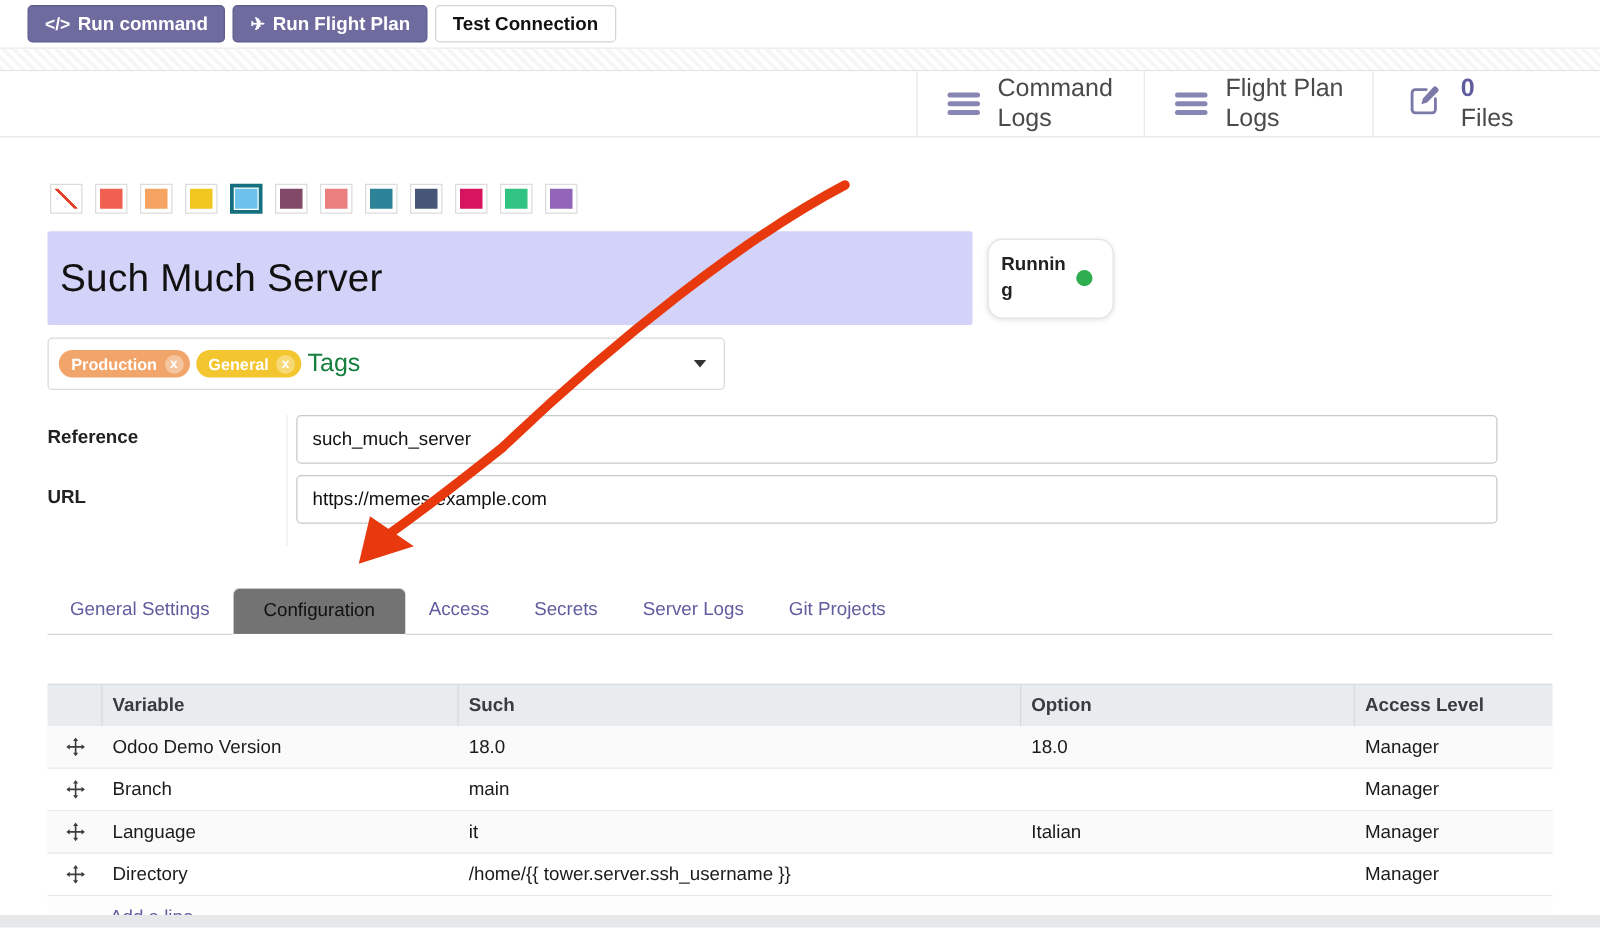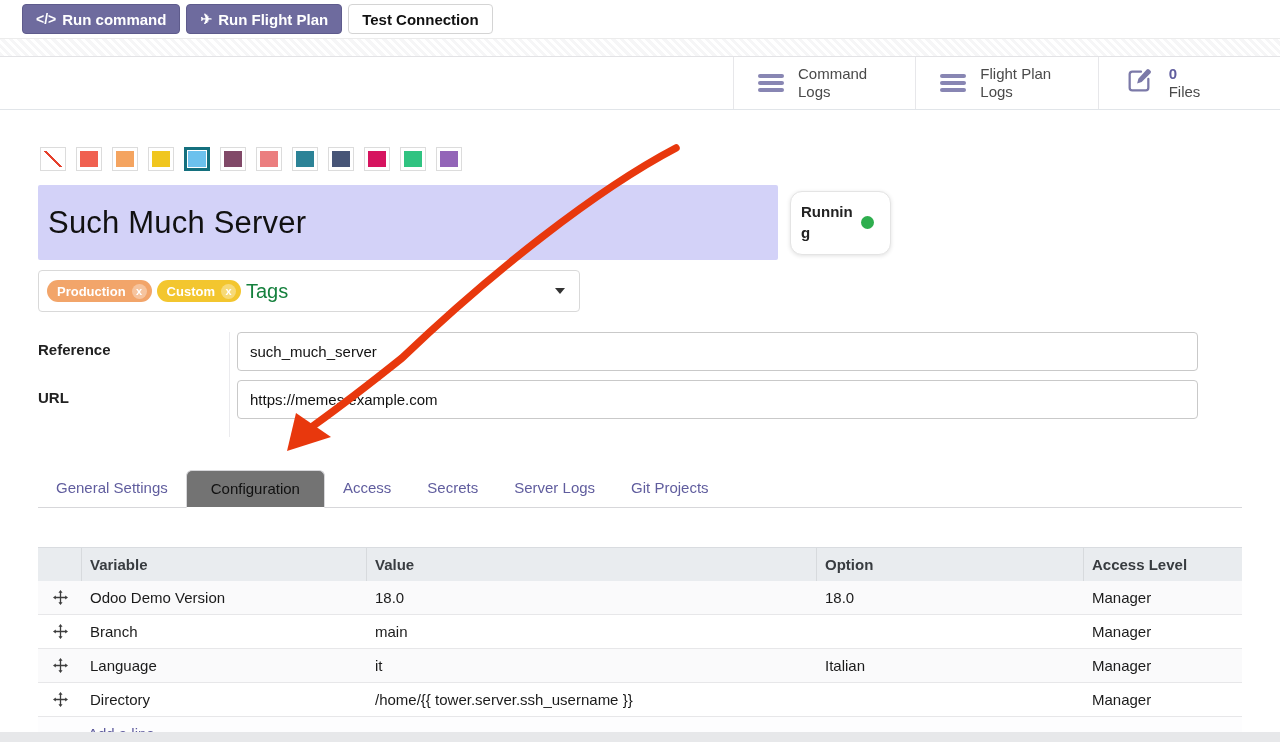--- a/index.html
+++ b/index.html
@@ -16,21 +16,21 @@
 
   
   .hatch { height:19px; border-top:1px solid #ececec; border-bottom:1px solid #e3e3e6;
     background:repeating-linear-gradient(45deg,#f6f6f7 0 3px,#ffffff 3px 6px); }
 
   
   .headband { height:53px; border-bottom:1px solid #e1e5e9; position:relative; background:#fff; }
   .stats { position:absolute; right:0; top:0; height:100%; width:547px; display:flex; }
   .stat { flex:1; border-left:1px solid #e7e7ea; display:flex; align-items:center; gap:14px;
     padding-left:24px; cursor:pointer; }
-  .stat-text { font-size:15px; line-height:1.22; color:#4a4a4a; }
+  .stat-text { font-size:20px; line-height:1.22; color:#4a4a4a; }
   .stat-text .value { color:#605d9e; font-weight:bold; display:block; }
   .bars { display:flex; flex-direction:column; gap:3px; width:26px; }
   .bars div { height:4px; border-radius:2px; background:#8886b3; }
 
   
   .content { position:relative; }
 
   .swatches { display:flex; gap:10px; margin:37px 0 0 40px; }
   .swatch { width:26px; height:24px; background:#fff; border:1px solid #dcdcdc; padding:3px; cursor:pointer; }
   .swatch .chip { width:100%; height:100%; }
@@ -194,21 +194,21 @@
       <span class="dot" style="background: rgb(46, 174, 78);"></span>
     </div>
   </div>
 
   <div class="tags-box">
     <span class="pill" style="background: rgb(242, 165, 106);">
       <span>Production</span>
       <span class="x">x</span>
     </span>
     <span class="pill" style="background: rgb(243, 198, 47);">
-      <span>Custom</span>
+      <span>General</span>
       <span class="x">x</span>
     </span>
     <span class="tags-ph">Tags</span>
     <span class="caret"></span>
   </div>
 
   <div class="form">
     <div class="labels">
       <div>Reference</div>
       <div>URL</div>
@@ -225,21 +225,21 @@
     <div class="tab">Access</div>
     <div class="tab">Secrets</div>
     <div class="tab">Server Logs</div>
     <div class="tab">Git Projects</div>
   </div>
 
   <div class="table">
     <div class="trow thead">
       <div class="cell"></div>
       <div class="cell">Variable</div>
-      <div class="cell">Value</div>
+      <div class="cell">Such</div>
       <div class="cell">Option</div>
       <div class="cell">Access Level</div>
     </div>
 
     <div class="trow tr">
       <div class="cell handle">
         <svg width="15" height="15" viewBox="0 0 16 16" stroke="#3d3d3d" stroke-width="1.4" fill="#3d3d3d">
           <path d="M8 2v12M2 8h12" fill="none"></path>
           <path d="M8 0L5.8 3h4.4zM8 16l-2.2-3h4.4zM0 8l3-2.2v4.4zM16 8l-3-2.2v4.4z" stroke="none"></path>
         </svg>

